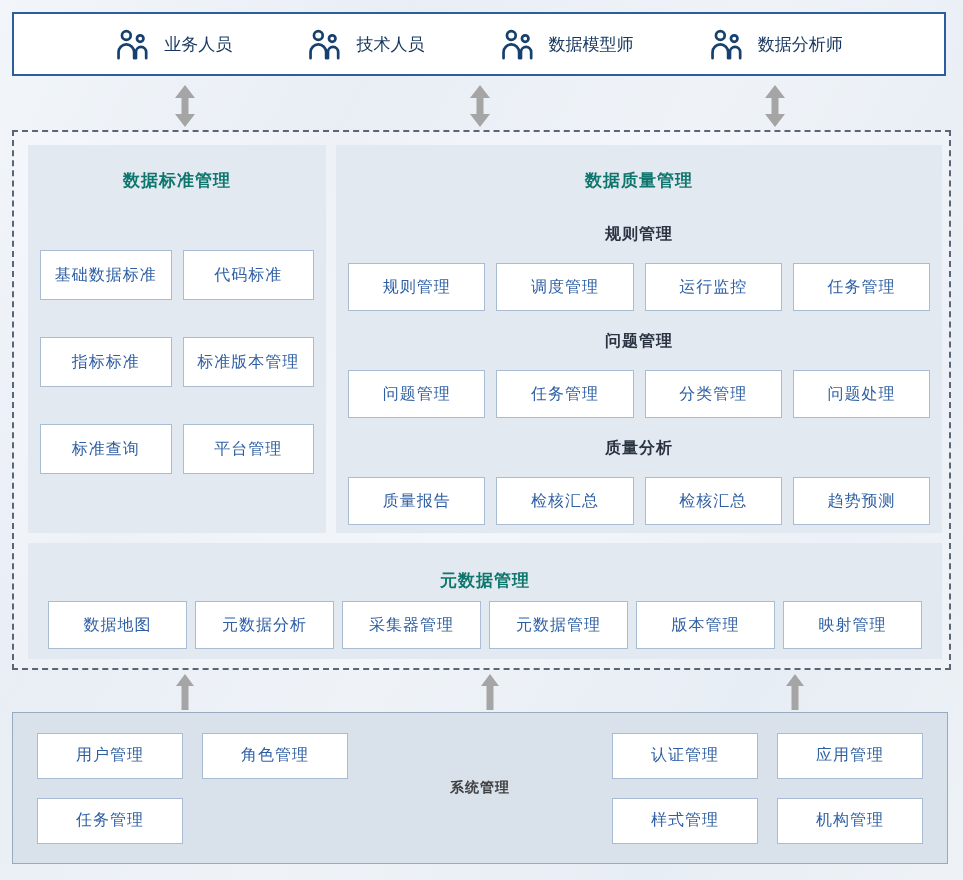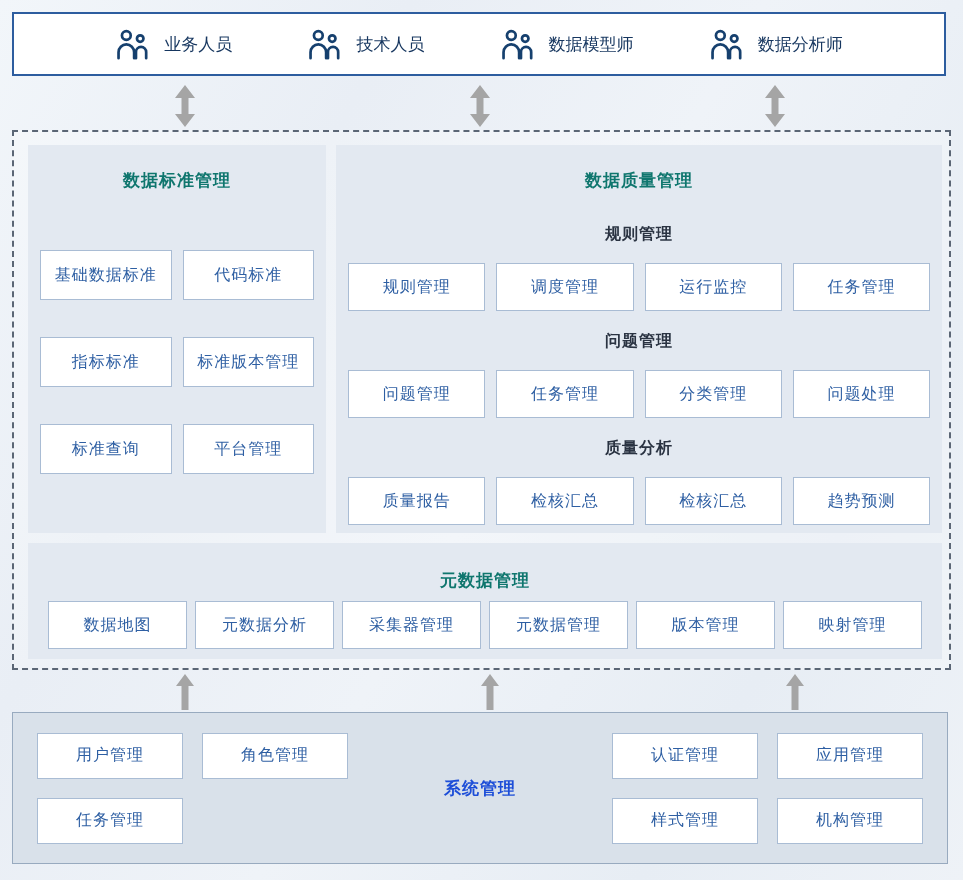--- a/index.html
+++ b/index.html
@@ -54,21 +54,21 @@
   .panel-meta .panel-title{padding-top:26px;}
 
   
   .system{
     position:absolute;left:12px;top:712px;width:936px;height:152px;
     background:#d9e1ea;border:1px solid #98aabf;box-sizing:border-box;
     display:flex;align-items:center;justify-content:space-between;padding:0 24px;
   }
   .sys-grid{display:grid;grid-template-columns:146px 146px;column-gap:19px;row-gap:19px;}
   .sys-grid .btn{height:46px;}
-  .sys-title{font-size:17px;font-weight:bold;color:#1d4ed8;letter-spacing:1px;}
+  .sys-title{font-size:14px;font-weight:bold;color:#404040;letter-spacing:1px;}
 </style>
 </head>
 <body>
 
 <div class="stage">
 
   <div class="top-bar">
     <div class="role">
       <span>
         <svg width="34" height="32" viewBox="0 0 24 22" fill="none" stroke="#16406e" stroke-width="1.9" stroke-linecap="round" stroke-linejoin="round">

